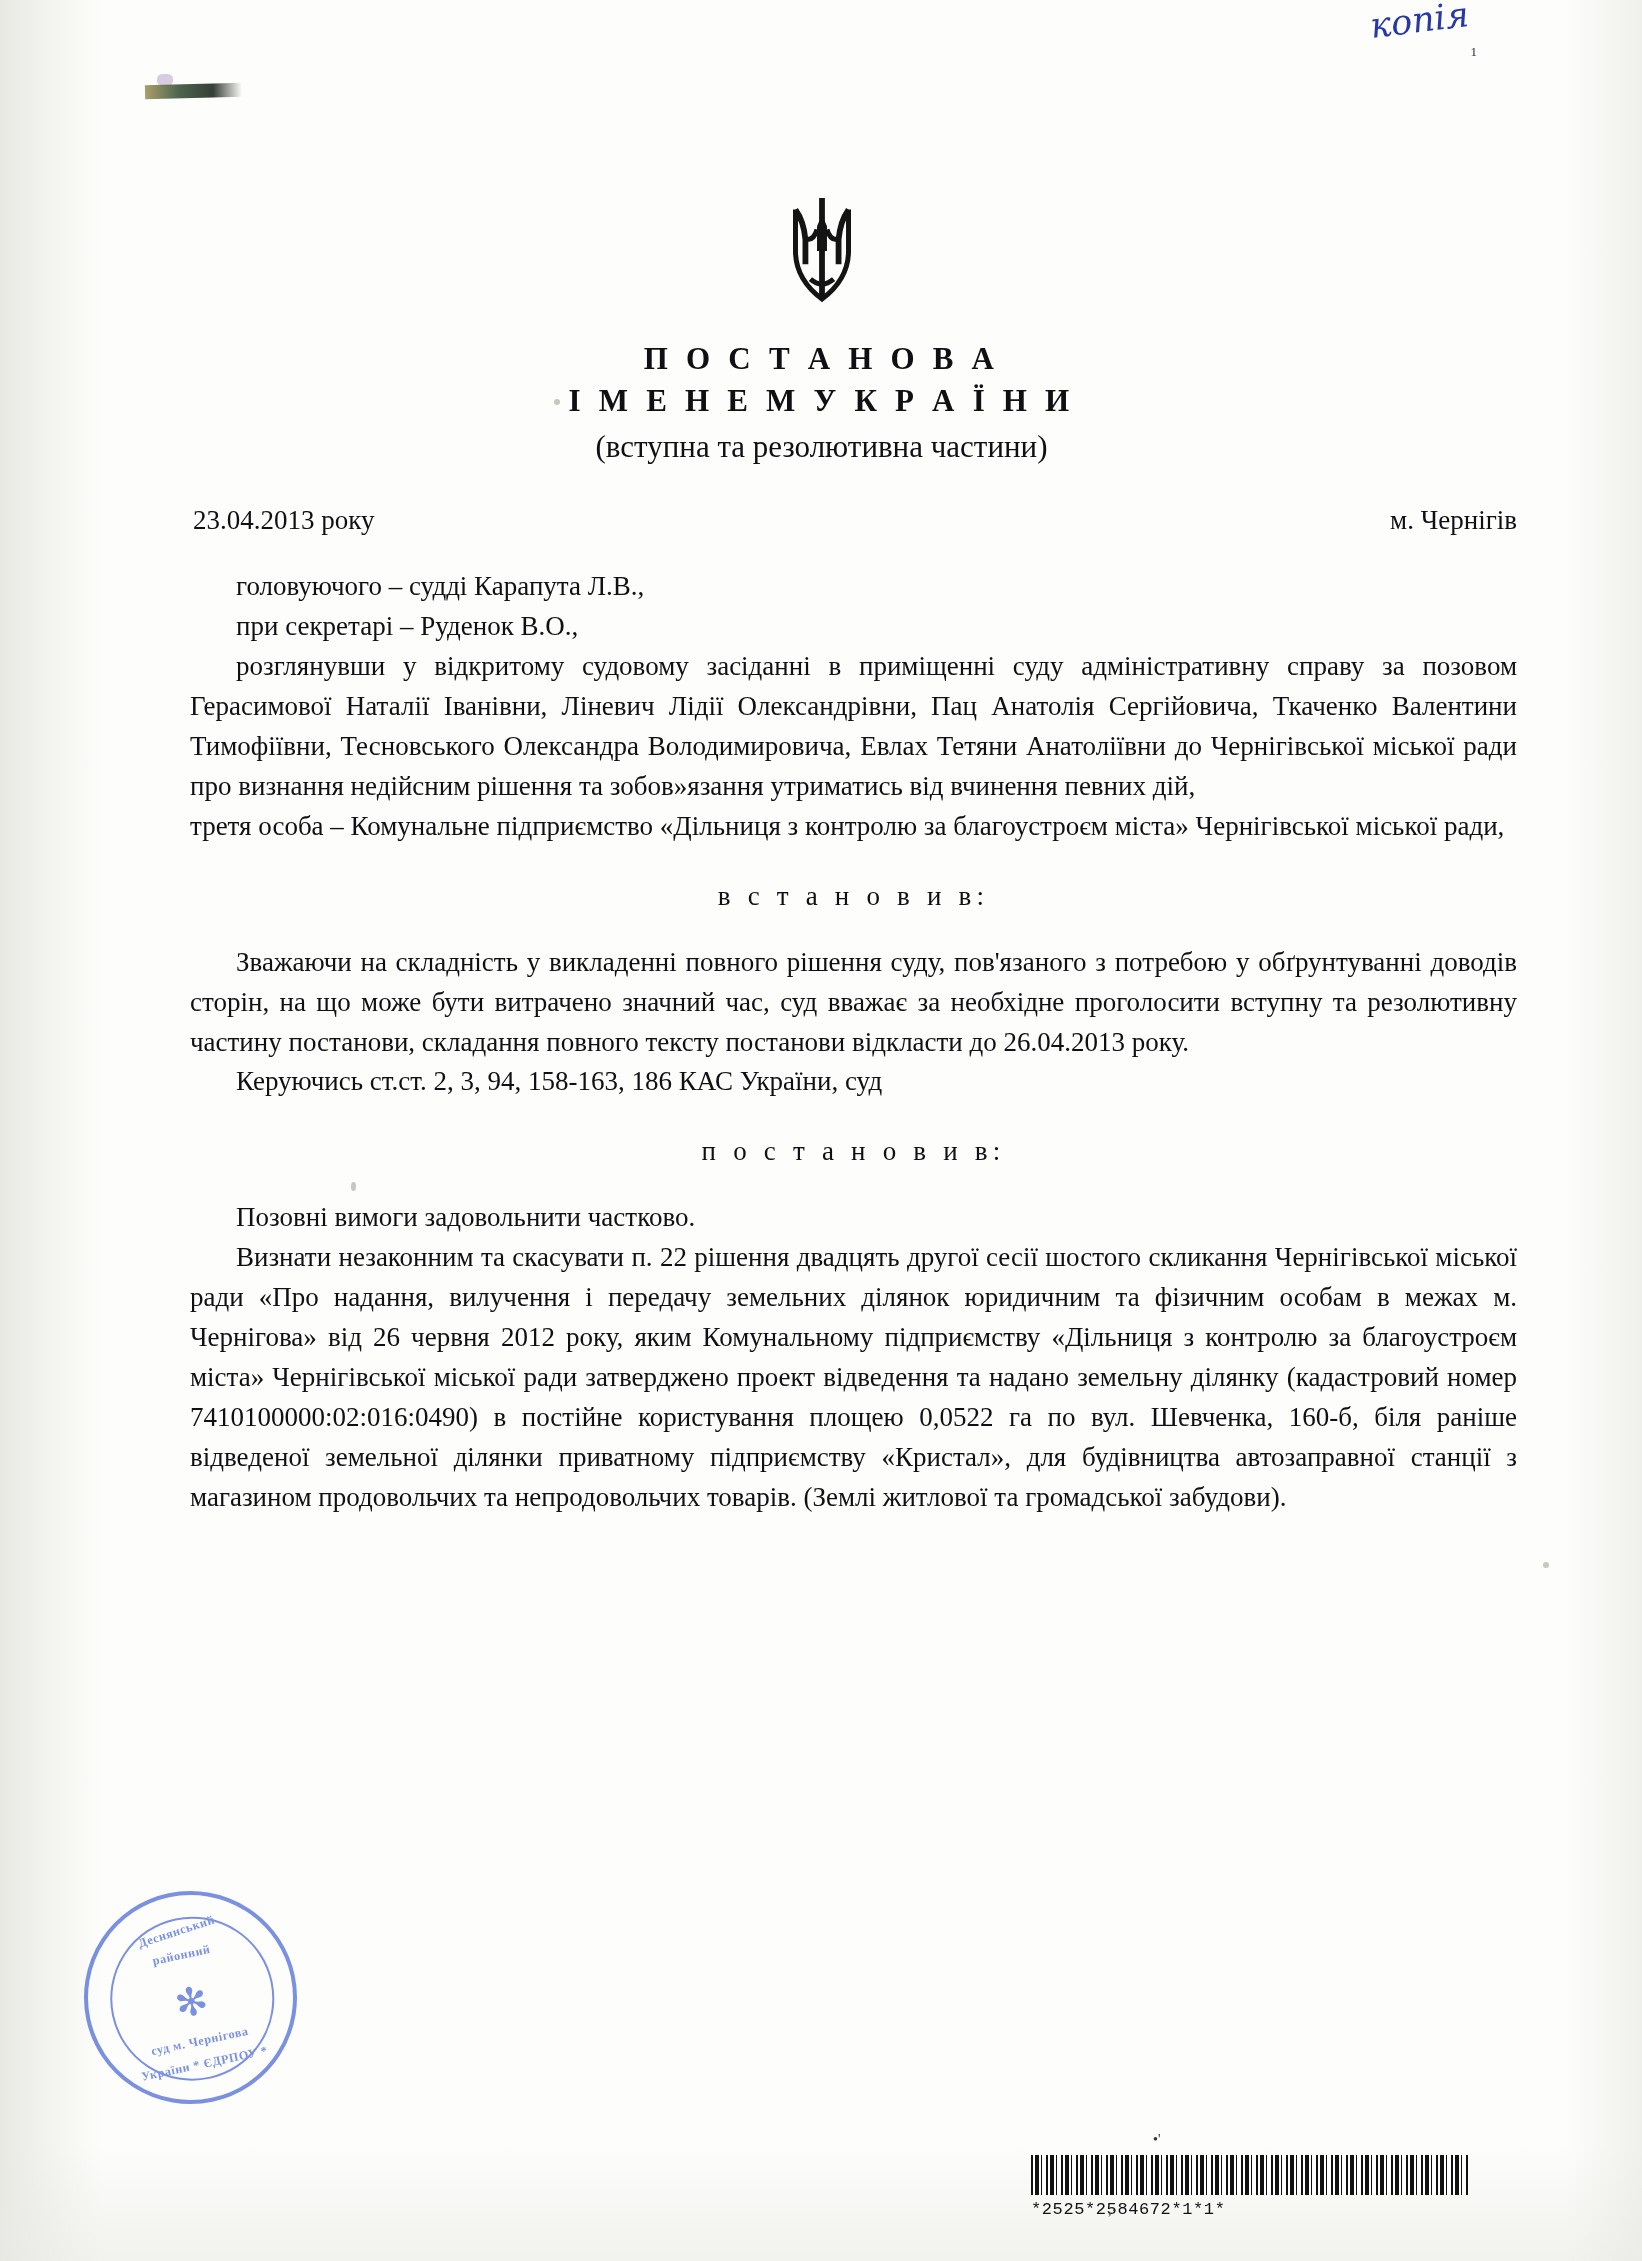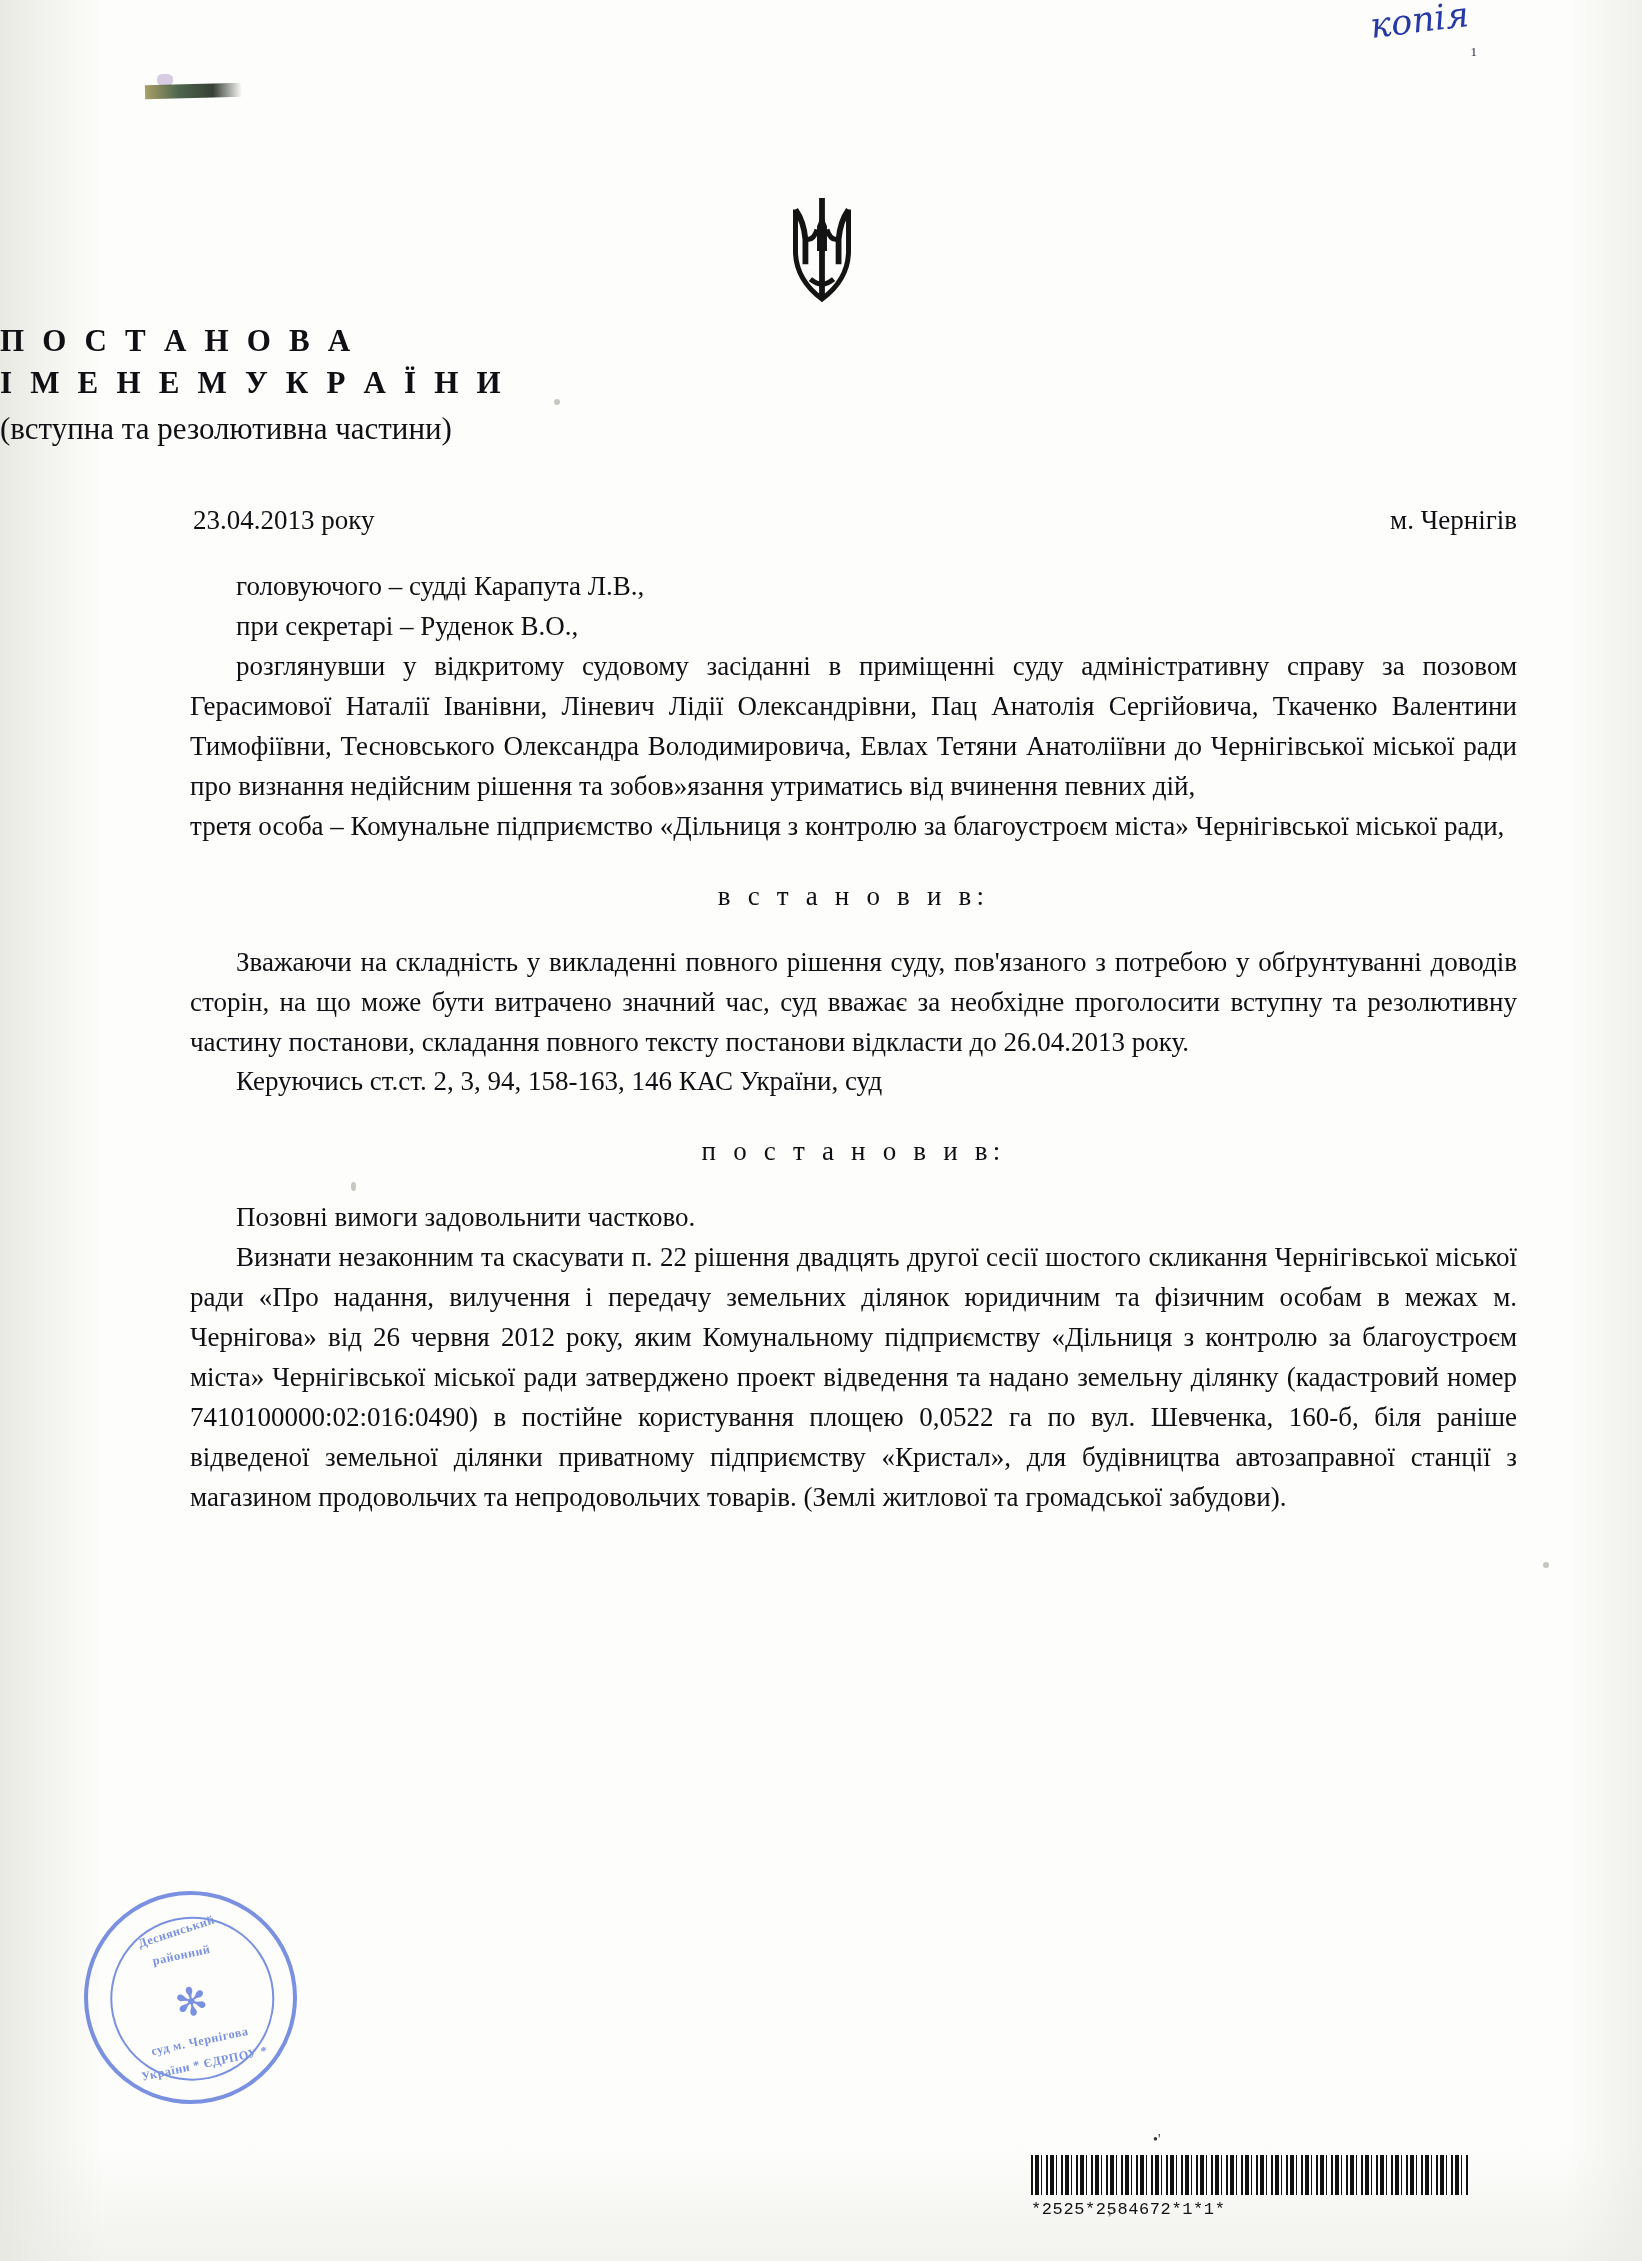--- a/index.html
+++ b/index.html
@@ -98,23 +98,23 @@
     left: 50%;
     transform: translateX(-50%);
     top: 193px;
     width: 84px;
     height: 116px;
   }
 
   .title-block {
     position: absolute;
     left: 0;
-    top: 320px;
+    top: 338px;
     width: 1643px;
-    text-align: left;
+    text-align: center;
   }
   .title-main {
     font-size: 31px;
     font-weight: bold;
     letter-spacing: 5.2px;
     line-height: 1.35;
   }
   .title-sub {
     font-size: 31px;
     margin-top: 7.7px;
@@ -285,21 +285,21 @@
 
   <div class="body-text">
     <div class="p-indent">головуючого – судді Карапута Л.В.,</div>
     <div class="p-indent">при секретарі – Руденок В.О.,</div>
     <div class="p-indent">розглянувши у відкритому судовому засіданні в приміщенні суду адміністративну справу за позовом Герасимової Наталії Іванівни, Ліневич Лідії Олександрівни, Пац Анатолія Сергійовича, Ткаченко Валентини Тимофіївни, Тесновського Олександра Володимировича, Евлах Тетяни Анатоліївни до Чернігівської міської ради про визнання недійсним рішення та зобов»язання утриматись від вчинення певних дій,</div>
     <div class="p-noindent">третя особа – Комунальне підприємство «Дільниця з контролю за благоустроєм міста» Чернігівської міської ради,</div>
 
     <div class="center-spaced">в с т а н о в и в:</div>
 
     <div class="p-indent">Зважаючи на складність у викладенні повного рішення суду, пов'язаного з потребою у обґрунтуванні доводів сторін, на що може бути витрачено значний час, суд вважає за необхідне проголосити вступну та резолютивну частину постанови, складання повного тексту постанови відкласти  до 26.04.2013 року.</div>
-    <div class="p-indent">Керуючись ст.ст. 2, 3, 94, 158-163, 146 КАС України, суд</div>
+    <div class="p-indent">Керуючись ст.ст. 2, 3, 94, 158-163, 186 КАС України, суд</div>
 
     <div class="center-spaced">п о с т а н о в и в:</div>
 
     <div class="p-indent">Позовні вимоги задовольнити частково.</div>
     <div class="p-indent">Визнати незаконним та скасувати   п. 22 рішення двадцять другої сесії шостого скликання Чернігівської міської ради  «Про надання, вилучення і передачу земельних ділянок юридичним та фізичним особам в межах м. Чернігова» від 26 червня 2012 року, яким   Комунальному підприємству «Дільниця з контролю за благоустроєм міста» Чернігівської міської ради затверджено проект відведення та надано  земельну ділянку (кадастровий номер 7410100000:02:016:0490) в постійне користування площею 0,0522 га по вул. Шевченка, 160-б, біля раніше відведеної земельної ділянки приватному підприємству «Кристал», для будівництва автозаправної станції з магазином продовольчих та непродовольчих товарів. (Землі житлової та громадської забудови).</div>
   </div>
 
   <div class="stamp">
     <div class="stamp-inner"></div>
     <div class="stamp-txt t1">Деснянський</div>

